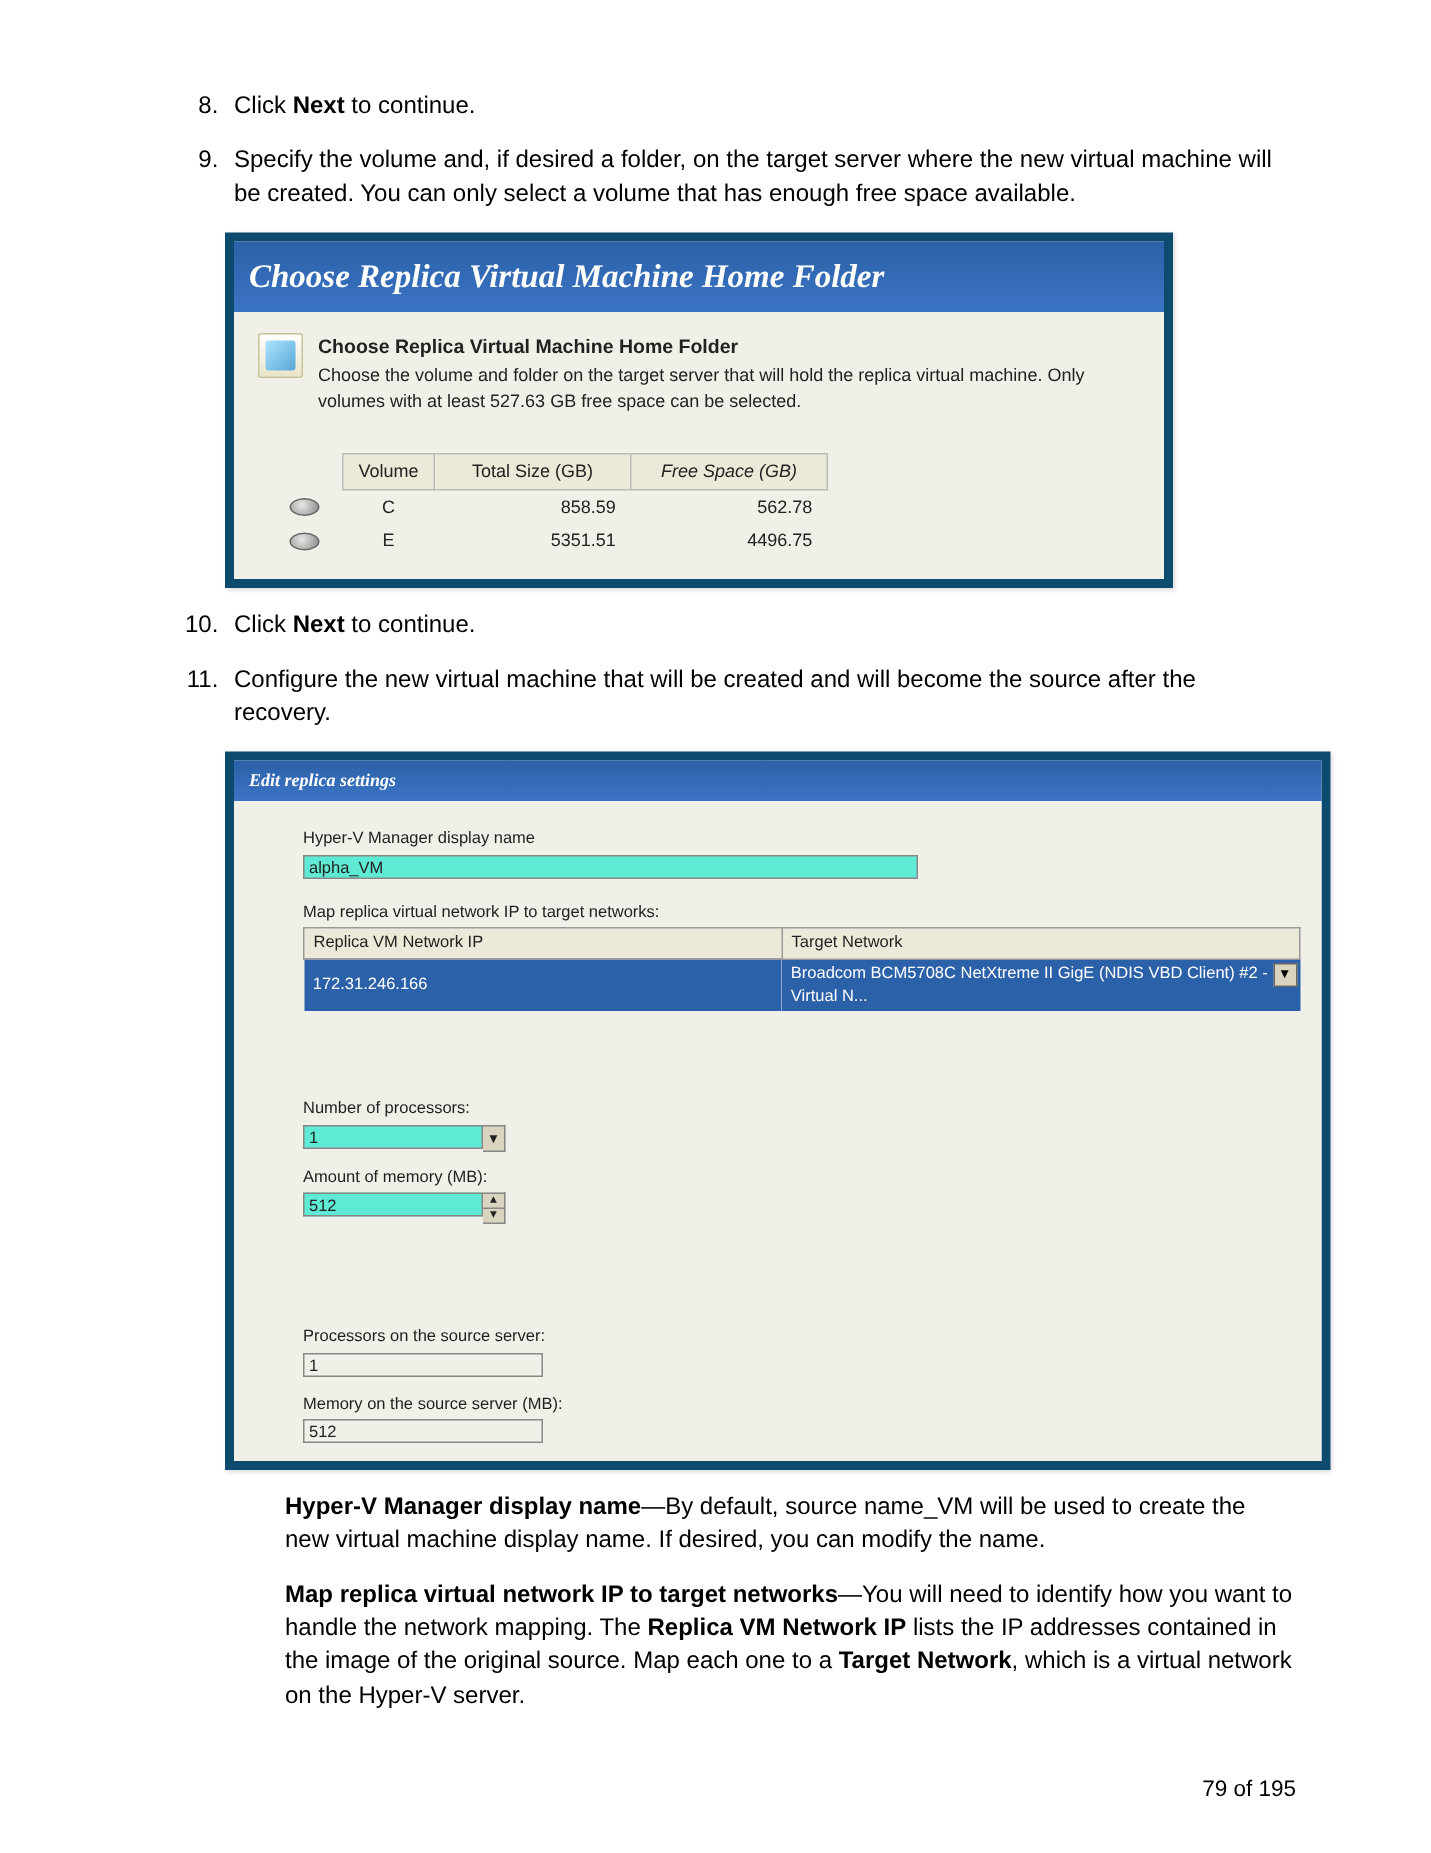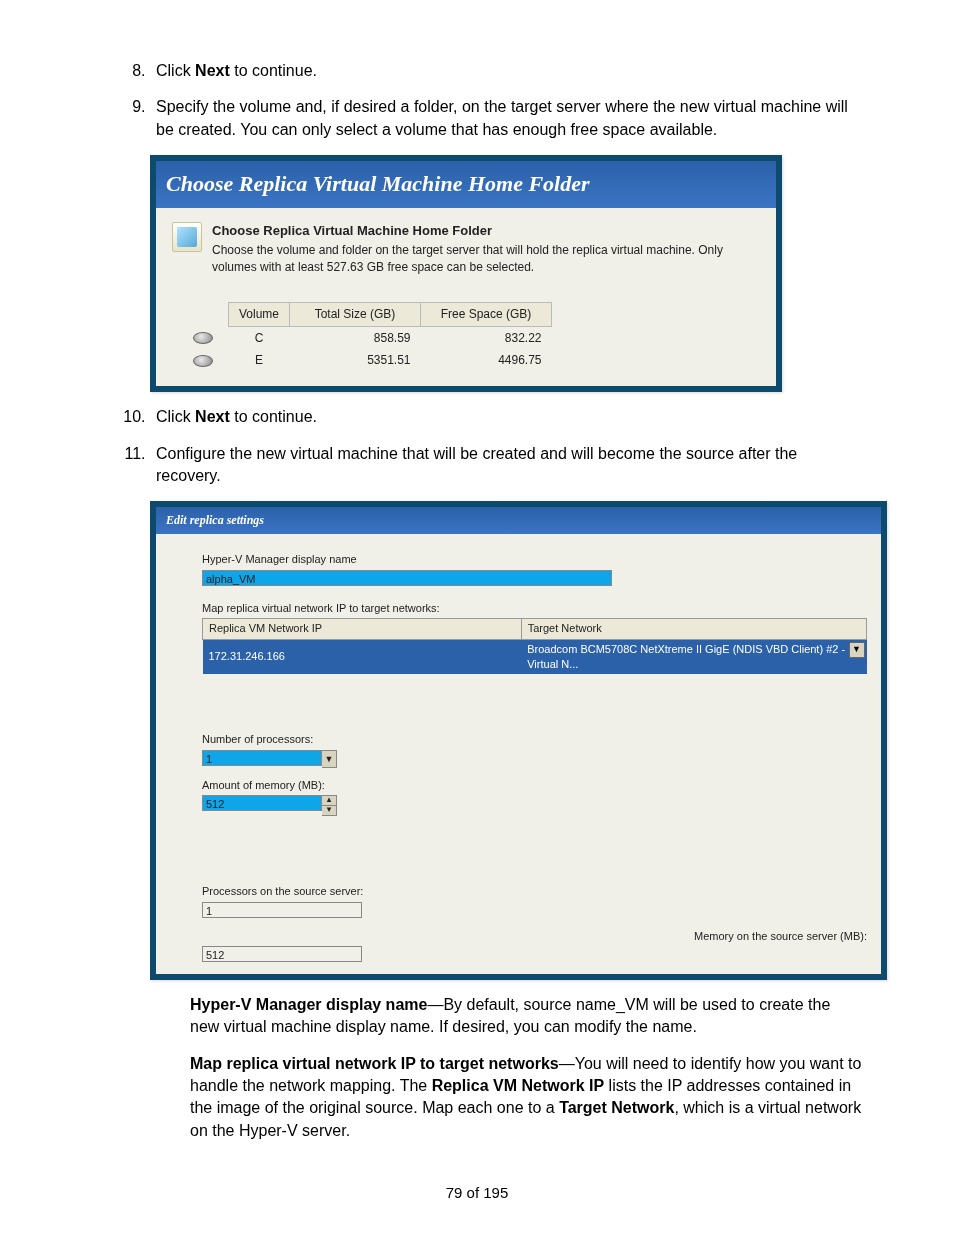--- a/index.html
+++ b/index.html
@@ -102,21 +102,21 @@
     display:inline-block;
     width:18px; height:10px;
     border-radius:50%;
     background: radial-gradient(circle at 40% 35%, #e8e8e8, #888);
     border:1px solid #666;
     vertical-align:middle;
     margin-right:6px;
   }
   .label-sm { font-size: 11px; color:#222; margin-top:8px; margin-bottom:2px; }
   .input-box {
-    border:1px solid #888; background:#0ea5e9;
+    border:1px solid #888; background:#5eead4;
     font-size:11px; padding:1px 3px; height:16px;
     display:inline-block; box-sizing:border-box;
   }
   .input-wide { width: 410px; }
   .input-120 { width: 120px; }
   .input-160 { width: 160px; }
   .select-combo { display:inline-flex; align-items:stretch; }
   .select-combo .arrow, .spinner .spn {
     width:14px; border:1px solid #888; border-left:none;
     background:#d8d4c0; font-size:9px; text-align:center; line-height:16px;
@@ -139,21 +139,21 @@
   .net-table td.dd {
     position:relative; padding-right:6px;
   }
   .net-table td .dd-arrow {
     position:absolute; right:2px; top:2px; width:14px; height:14px;
     background:#d8d4c0; border:1px solid #666; text-align:center;
     font-size:9px; line-height:12px; color:#000;
   }
   .two-col { display:flex; gap:60px; margin-top:10px;flex-direction:column; }
   .desc-block { margin-left:100px; margin-bottom:14px; }
-  .footer { text-align:center; margin-top:40px; font-size:15px; }
+  .footer { text-align:right; margin-top:40px; font-size:15px; }
 </style>
 </head>
 <body>
 
 <ol class="main-list" start="8">
   <li>
     <span>Click </span><span class="bold">Next</span><span> to continue.</span>
   </li>
   <li>
     <span>Specify the volume and, if desired a folder, on the target server where the new virtual machine will be created. You can only select a volume that has enough free space available.</span>
@@ -172,27 +172,27 @@
         <div>Choose the volume and folder on the target server that will hold the replica virtual machine. Only volumes with at least 527.63 GB free space can be selected.</div>
       </div>
     </div>
     <div class="vol-table">
       <table>
         <tbody>
             <tr>
           <th style="border:none;background:none;width:36px;"></th>
           <th>Volume</th>
           <th style="width:110px;">Total Size (GB)</th>
-          <th style="width:110px;">Free Space (GB)</th>
+          <th style="width:110px;font-style:italic;">Free Space (GB)</th>
         </tr>
         <tr>
           <td style="text-align:right;"><span class="disk-icon"></span></td>
           <td class="vol">C</td>
           <td>858.59</td>
-          <td>832.22</td>
+          <td>562.78</td>
         </tr>
         <tr>
           <td style="text-align:right;"><span class="disk-icon"></span></td>
           <td class="vol">E</td>
           <td>5351.51</td>
           <td>4496.75</td>
         </tr>
       </tbody>
         </table>
     </div>
@@ -247,21 +247,21 @@
             <div class="input-box input-120">512</div>
             <div style="display:flex;flex-direction:column;">
               <div class="spn" style="height:9px;line-height:7px;">▴</div>
               <div class="spn" style="height:9px;line-height:7px;border-top:none;">▾</div>
             </div>
           </div>
         </div>
         <div>
           <div class="label-sm">Processors on the source server:</div>
           <div class="input-box input-160" style="background:#f0efe8;">1</div>
-          <div class="label-sm" style="margin-top:10px;text-align:right;">Memory on the source server (MB):</div>
+          <div class="label-sm" style="margin-top:10px;">Memory on the source server (MB):</div>
           <div class="input-box input-160" style="background:#f0efe8;">512</div>
         </div>
       </div>
     </div>
   </div>
 </div>
 
 <div class="desc-block">
   <span class="bold">Hyper-V Manager display name</span><span>—By default, source name_VM will be used to create the new virtual machine display name. If desired, you can modify the name.</span>
 </div>

